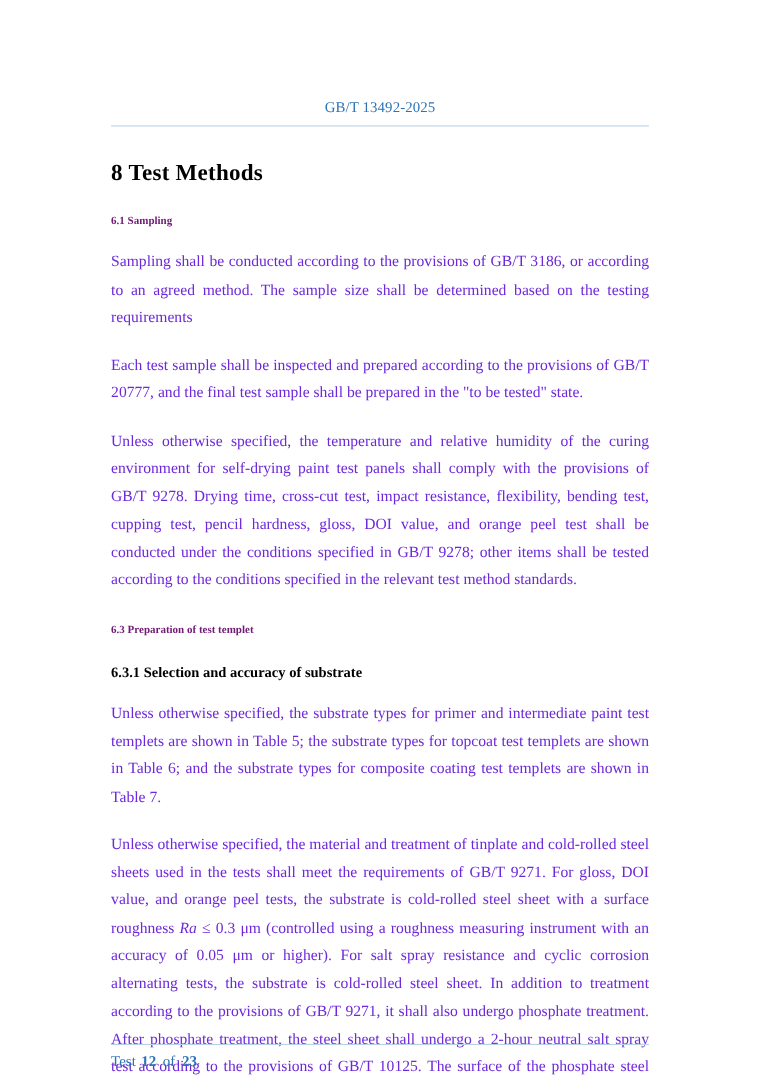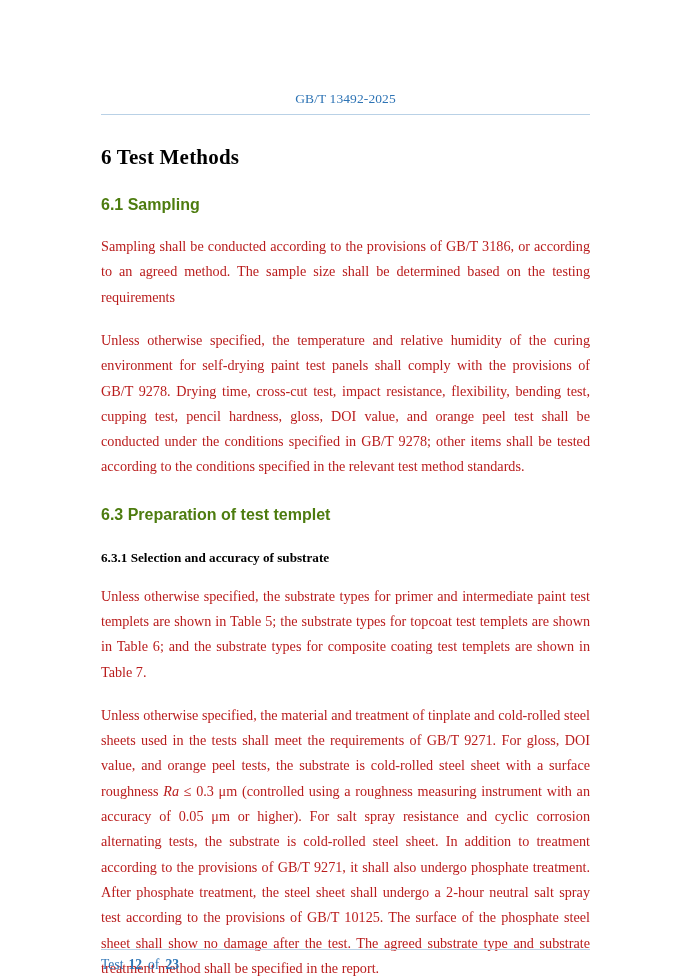--- a/index.html
+++ b/index.html
@@ -65,48 +65,48 @@
     font-size: 21px;
     font-weight: bold;
     margin: 0 0 0 0;
     padding: 9px 0 0 0;
     line-height: 1.25;
     letter-spacing: 0.2px;
     color: #000;
   }
 
   h2.doc-h2 {
-    font-family: Liberation Sans, sans-serif;
-    font-size: 16px;
+    font-family: Liberation Serif, serif;
+    font-size: 10px;
     font-weight: bold;
     margin: 0;
     padding: 25px 0 0 0;
     line-height: 1.3;
-    color: #4d7c0f;
+    color: #701a75;
   }
 
   h3.doc-h3 {
     font-family: "Liberation Serif", "DejaVu Serif", serif;
     font-size: 13.2px;
     font-weight: bold;
     margin: 0;
     padding: 23px 0 0 0;
     line-height: 1.3;
     color: #000;
   }
 
   p.doc-p {
     font-family: "Liberation Serif", "DejaVu Serif", serif;
     font-size: 14.2px;
     line-height: 25.3px;
     margin: 0;
     padding: 18px 0 0 0;
     text-align: justify;
     text-justify: inter-word;
-    color: #b91c1c;
+    color: #6d28d9;
     hyphens: none;
   }
 
   
   .footer-rule {
     position: absolute;
     left: 101px;
     top: 906px;
     width: 489px;
     height: 0;
@@ -159,26 +159,27 @@
 
 <div class="page">
 
   <div class="page-header">
     <span class="header-text">GB/T 13492-2025</span>
   </div>
   <div class="header-rule"></div>
 
   <div class="content">
 
-    <h1 class="doc-h1">6 Test Methods</h1>
+    <h1 class="doc-h1">8 Test Methods</h1>
 
     <h2 class="doc-h2">6.1 Sampling</h2>
 
     <p class="doc-p">Sampling shall be conducted according to the provisions of GB/T 3186, or according to an agreed method. The sample size shall be determined based on the testing requirements</p>
 
+    <p class="doc-p">Each test sample shall be inspected and prepared according to the provisions of GB/T 20777, and the final test sample shall be prepared in the "to be tested" state.</p>
 
 
     <p class="doc-p">Unless otherwise specified, the temperature and relative humidity of the curing environment for self-drying paint test panels shall comply with the provisions of GB/T 9278. Drying time, cross-cut test, impact resistance, flexibility, bending test, cupping test, pencil hardness, gloss, DOI value, and orange peel test shall be conducted under the conditions specified in GB/T 9278; other items shall be tested according to the conditions specified in the relevant test method standards.</p>
 
     <h2 class="doc-h2">6.3 Preparation of test templet</h2>
 
     <h3 class="doc-h3">6.3.1 Selection and accuracy of substrate</h3>
 
     <p class="doc-p">Unless otherwise specified, the substrate types for primer and intermediate paint test templets are shown in Table 5; the substrate types for topcoat test templets are shown in Table 6; and the substrate types for composite coating test templets are shown in Table 7.</p>
 

